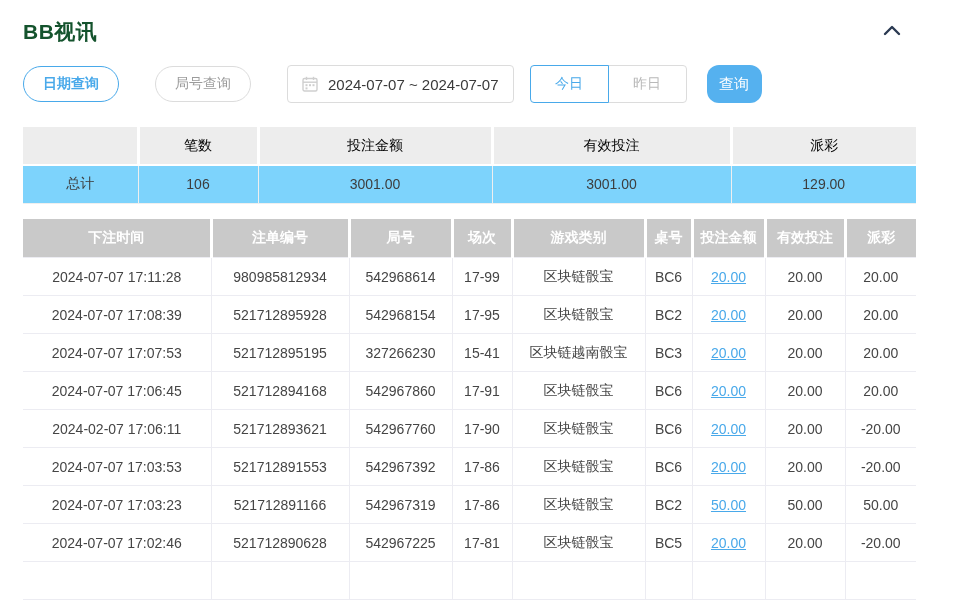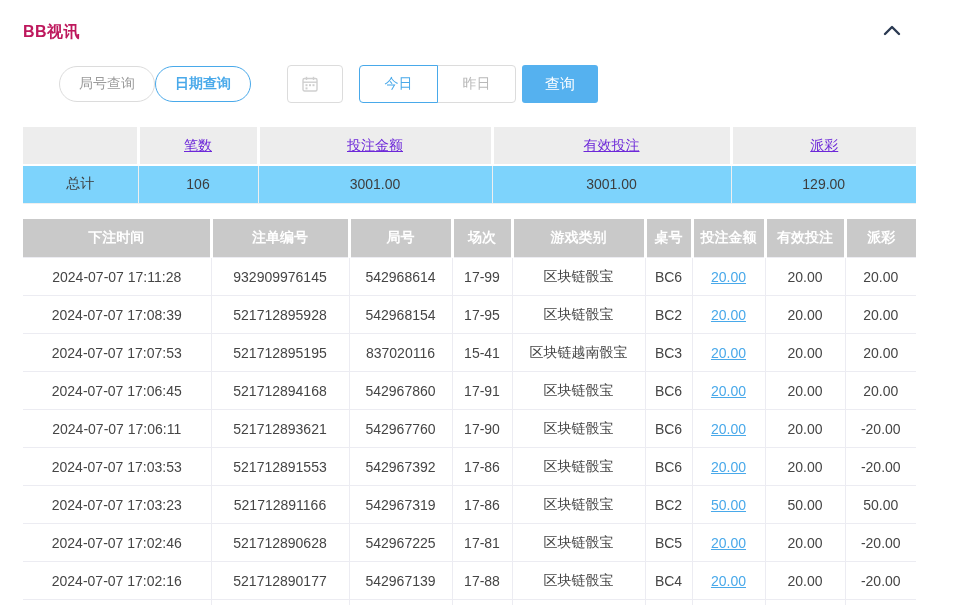--- a/index.html
+++ b/index.html
@@ -8,50 +8,50 @@
     --negative-red:#f0546c;
     --header-gray:#c9c9c9;
   }
   *{box-sizing:border-box;margin:0;padding:0;}
   html,body{width:956px;height:605px;overflow:hidden;background:#fff;
     font-family:"Liberation Sans","DejaVu Sans",sans-serif;}
   .page{padding:20px 23px 0 23px;width:956px;}
 
   
   .panel-header{display:flex;align-items:center;justify-content:space-between;height:24px;}
-  .panel-title{font-size:16px;font-weight:bold;color:#be185d;letter-spacing:.5px;}
+  .panel-title{font-size:21px;font-weight:bold;color:#14532d;letter-spacing:.5px;}
   .collapse-btn{width:26px;height:24px;display:flex;align-items:center;justify-content:center;
     cursor:pointer;background:none;border:none;margin-right:28px;}
 
   
   .filter-bar{display:flex;align-items:center;margin-top:21px;height:38px;}
   .pill-btn{height:36px;padding:0 19px;border-radius:18px;background:#fff;font-size:14px;
     display:inline-flex;align-items:center;cursor:pointer;}
   .pill-btn.active{border:1px solid var(--accent-blue);color:var(--accent-blue);font-weight:bold;}
   .pill-btn.inactive{border:1px solid #dcdcdc;color:#9b9b9b;margin-left:36px;}
   .date-input{height:38px;margin-left:36px;border:1px solid #dcdcdc;border-radius:4px;
     display:inline-flex;align-items:center;padding:0 14px;cursor:pointer;background:#fff;}
   .date-input .cal{margin-right:10px;display:inline-flex;}
   .date-input .date-text{font-size:15px;color:#3a3a3a;}
   .seg-group{display:inline-flex;margin-left:16px;height:38px;}
   .seg-btn{min-width:79px;height:38px;border:1px solid #dcdcdc;background:#fff;color:#b9b9b9;
     font-size:14px;display:inline-flex;align-items:center;justify-content:center;cursor:pointer;
     margin-left:-1px;}
   .seg-btn:first-child{border-radius:4px 0 0 4px;margin-left:0;}
   .seg-btn:last-child{border-radius:0 4px 4px 0;}
   .seg-btn.active{border:1px solid var(--accent-blue);color:var(--accent-blue);z-index:2;}
-  .search-btn{margin-left:6px;width:76px;height:38px;border:none;border-radius:3px;
+  .search-btn{margin-left:20px;width:55px;height:38px;border:none;border-radius:12px;
     background:var(--button-blue);color:#fff;font-size:15px;cursor:pointer;}
 
   
   table{border-collapse:collapse;table-layout:fixed;width:893px;}
   td,th{height:38px;font-size:14px;text-align:center;overflow:hidden;white-space:nowrap;}
 
   .summary-table{margin-top:24px;}
-  .summary-table th{background:#ededed;color:#6d28d9;font-weight:normal;border-left:3px solid #fff;text-decoration:underline;}
+  .summary-table th{background:#ededed;color:#000000;font-weight:normal;border-left:3px solid #fff;}
   .summary-table th:first-child{border-left:none;}
   .summary-table td{color:#3d3d3d;border:1px solid #efefef;border-top:2px solid #fff;background:#7dd3fc;}
   .summary-table td:first-child{border-left:none;}
   .summary-table td:last-child{border-right:none;text-align:center;}
 
   .bet-table{margin-top:15px;}
   .bet-table th{background:var(--header-gray);color:#fff;font-weight:bold;border-left:3px solid #fff;height:39px;}
   .bet-table th:first-child{border-left:none;}
   .bet-table td{color:#454545;border:1px solid #ececf2;background:#fff;}
   .bet-table td:first-child{border-left:none;}
@@ -69,36 +69,37 @@
     <span class="collapse-btn">
       <span>
         <svg width="18" height="12" viewBox="0 0 18 12">
           <polyline points="2,9 9,2 16,9" fill="none" stroke="#2b3a52" stroke-width="2.4" stroke-linecap="round" stroke-linejoin="round"></polyline>
         </svg>
       </span>
     </span>
   </div>
 
   <div class="filter-bar">
+    <button class="pill-btn active">日期查询</button>
     <button class="pill-btn inactive">局号查询</button>
-    <button class="pill-btn active">日期查询</button>
 
     <div class="date-input">
       <span class="cal">
         <svg width="16" height="16" viewBox="0 0 16 16">
           <rect x="1" y="2.5" width="14" height="12.5" rx="1.5" fill="none" stroke="#cfcfcf" stroke-width="1.4"></rect>
           <line x1="1" y1="6.2" x2="15" y2="6.2" stroke="#cfcfcf" stroke-width="1.4"></line>
           <line x1="4.5" y1="0.8" x2="4.5" y2="4" stroke="#cfcfcf" stroke-width="1.4"></line>
           <line x1="11.5" y1="0.8" x2="11.5" y2="4" stroke="#cfcfcf" stroke-width="1.4"></line>
           <rect x="3.5" y="8.2" width="2" height="2" fill="#cfcfcf"></rect>
           <rect x="7" y="8.2" width="2" height="2" fill="#cfcfcf"></rect>
           <rect x="10.5" y="8.2" width="2" height="2" fill="#cfcfcf"></rect>
           <rect x="3.5" y="11.4" width="2" height="2" fill="#cfcfcf"></rect>
         </svg>
       </span>
+      <span class="date-text">2024-07-07 ~ 2024-07-07</span>
     </div>
 
     <div class="seg-group">
         <button class="seg-btn active">今日</button>
         <button class="seg-btn">昨日</button>
       </div>
 
     <button class="search-btn">查询</button>
   </div>
 
@@ -151,21 +152,21 @@
           <th>游戏类别</th>
           <th>桌号</th>
           <th>投注金额</th>
           <th>有效投注</th>
           <th>派彩</th>
         </tr>
     </thead>
     <tbody>
         <tr>
           <td>2024-07-07 17:11:28</td>
-          <td>932909976145</td>
+          <td>980985812934</td>
           <td>542968614</td>
           <td>17-99</td>
           <td>区块链骰宝</td>
           <td>BC6</td>
           <td><span class="bet-amount-link">20.00</span></td>
           <td>20.00</td>
           <td>20.00</td>
         </tr>
         <tr>
           <td>2024-07-07 17:08:39</td>
@@ -174,41 +175,41 @@
           <td>17-95</td>
           <td>区块链骰宝</td>
           <td>BC2</td>
           <td><span class="bet-amount-link">20.00</span></td>
           <td>20.00</td>
           <td>20.00</td>
         </tr>
         <tr>
           <td>2024-07-07 17:07:53</td>
           <td>521712895195</td>
-          <td>837020116</td>
+          <td>327266230</td>
           <td>15-41</td>
           <td>区块链越南骰宝</td>
           <td>BC3</td>
           <td><span class="bet-amount-link">20.00</span></td>
           <td>20.00</td>
           <td>20.00</td>
         </tr>
         <tr>
           <td>2024-07-07 17:06:45</td>
           <td>521712894168</td>
           <td>542967860</td>
           <td>17-91</td>
           <td>区块链骰宝</td>
           <td>BC6</td>
           <td><span class="bet-amount-link">20.00</span></td>
           <td>20.00</td>
           <td>20.00</td>
         </tr>
         <tr>
-          <td>2024-07-07 17:06:11</td>
+          <td>2024-02-07 17:06:11</td>
           <td>521712893621</td>
           <td>542967760</td>
           <td>17-90</td>
           <td>区块链骰宝</td>
           <td>BC6</td>
           <td><span class="bet-amount-link">20.00</span></td>
           <td>20.00</td>
           <td class="payout-neg">-20.00</td>
         </tr>
         <tr>
@@ -238,31 +239,20 @@
           <td>521712890628</td>
           <td>542967225</td>
           <td>17-81</td>
           <td>区块链骰宝</td>
           <td>BC5</td>
           <td><span class="bet-amount-link">20.00</span></td>
           <td>20.00</td>
           <td class="payout-neg">-20.00</td>
         </tr>
         <tr>
-          <td>2024-07-07 17:02:16</td>
-          <td>521712890177</td>
-          <td>542967139</td>
-          <td>17-88</td>
-          <td>区块链骰宝</td>
-          <td>BC4</td>
-          <td><span class="bet-amount-link">20.00</span></td>
-          <td>20.00</td>
-          <td class="payout-neg">-20.00</td>
-        </tr>
-        <tr>
           <td></td>
           <td></td>
           <td></td>
           <td></td>
           <td></td>
           <td></td>
           <td></td>
           <td></td>
           <td></td>
         </tr>

